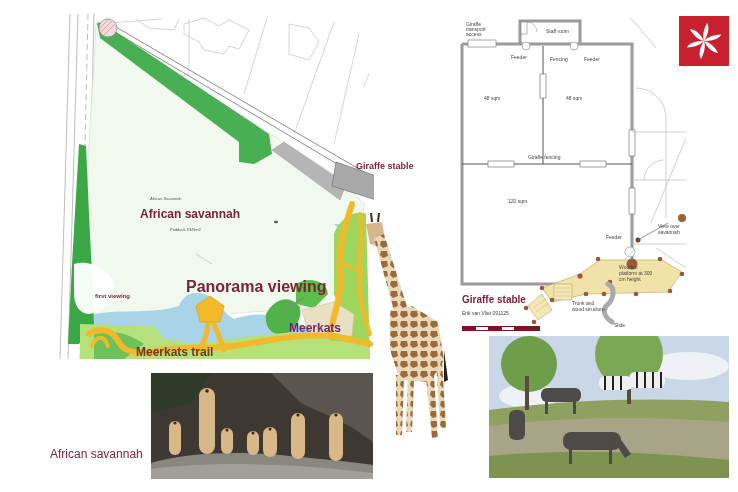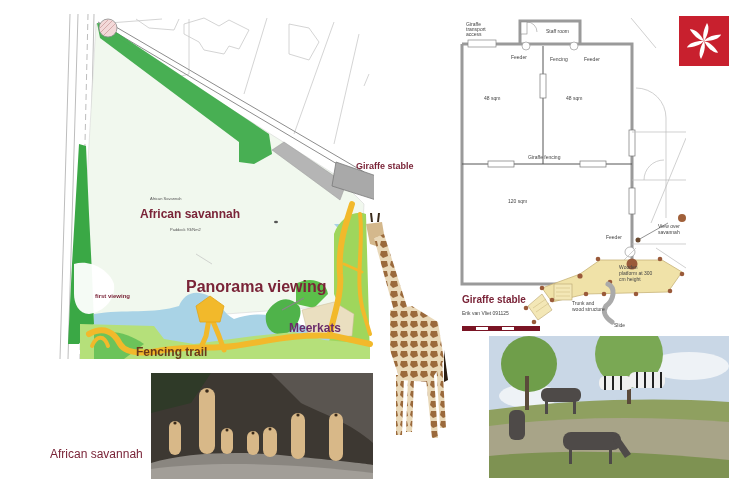--- a/index.html
+++ b/index.html
@@ -88,21 +88,21 @@
     <path d="M162 240 L178 250" stroke="#bbb" stroke-width="0.6"></path>
   </svg>
 
   <div class="tiny" style="left:116px;top:182px;">African Savannah</div>
   <div class="map-label" style="left:106px;top:193px;font-size:12px;">African savannah</div>
   <div class="tiny" style="left:136px;top:213px;">Paddock 93/Nm2</div>
   <div class="map-label" style="left:322px;top:147px;font-size:9px;">Giraffe stable</div>
   <div class="map-label" style="left:152px;top:264px;font-size:16px;">Panorama viewing</div>
   <div class="map-label" style="left:61px;top:279px;font-size:6px;">first viewing</div>
   <div class="map-label" style="left:255px;top:307px;font-size:12px;color:#6a2a6a;">Meerkats</div>
-  <div class="map-label" style="left:102px;top:331px;font-size:12px;color:#6a3a1a;">Fencing trail</div>
+  <div class="map-label" style="left:102px;top:331px;font-size:12px;color:#6a3a1a;">Meerkats trail</div>
 </div>
 
 <div class="abs" style="left:360px;top:210px;width:100px;height:240px;">
   <svg width="100" height="240" viewBox="0 0 100 240">
     <defs>
       <pattern id="spots" width="10" height="10" patternUnits="userSpaceOnUse">
         <rect width="10" height="10" fill="#e9d8b8"></rect>
         <path d="M1 1 L7 1 L8 6 L3 8 L0 5 Z" fill="#9b6a3c"></path>
       </pattern>
     </defs>

